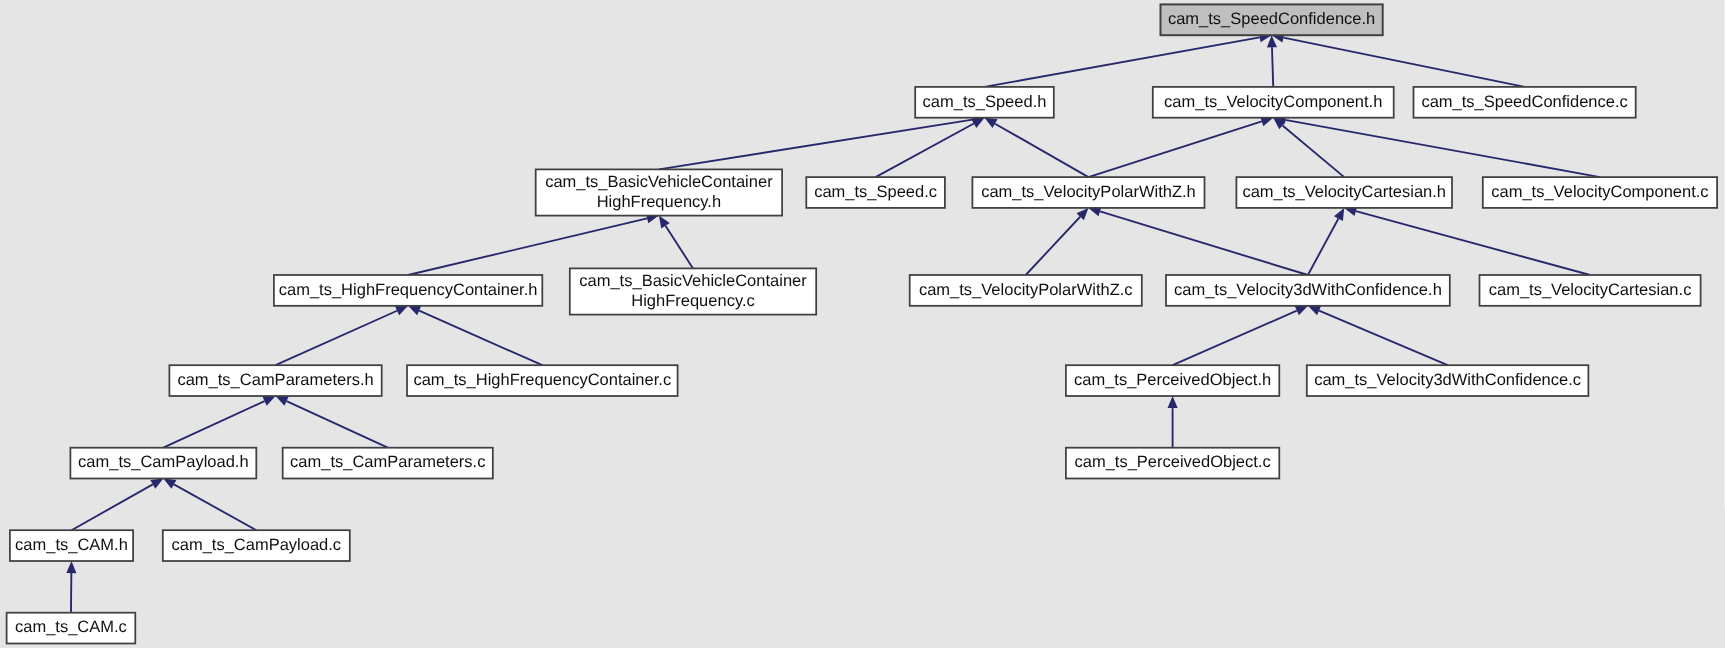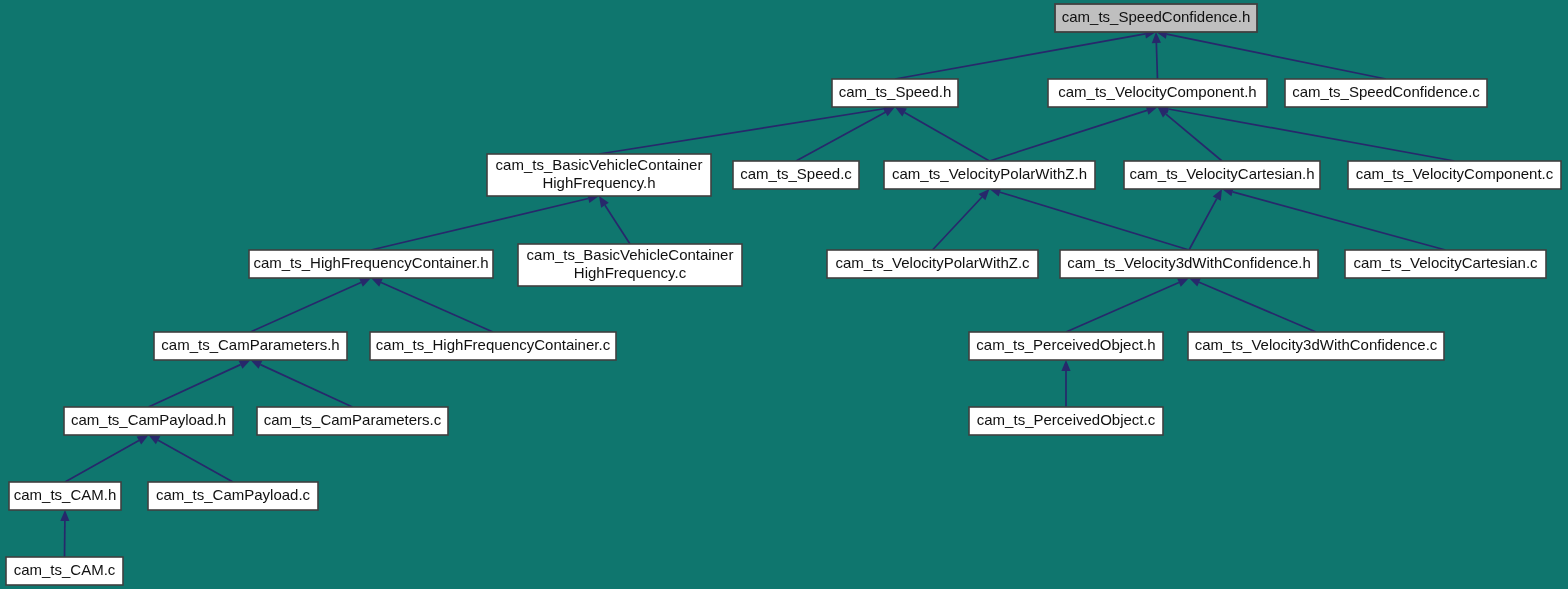--- a/index.html
+++ b/index.html
@@ -4,21 +4,21 @@
 <style>
   html, body {
     margin: 0;
     padding: 0;
     background: #ffffff;
   }
   #graph-root {
     position: relative;
     width: 1568px;
     height: 589px;
-    background: #0f766e;
+    background: #e5e5e5;
     font-family: "Liberation Sans", sans-serif;
     overflow: hidden;
   }
   svg.graph-canvas {
     position: absolute;
     left: 0;
     top: 0;
     width: 1568px;
     height: 589px;
     display: block;

